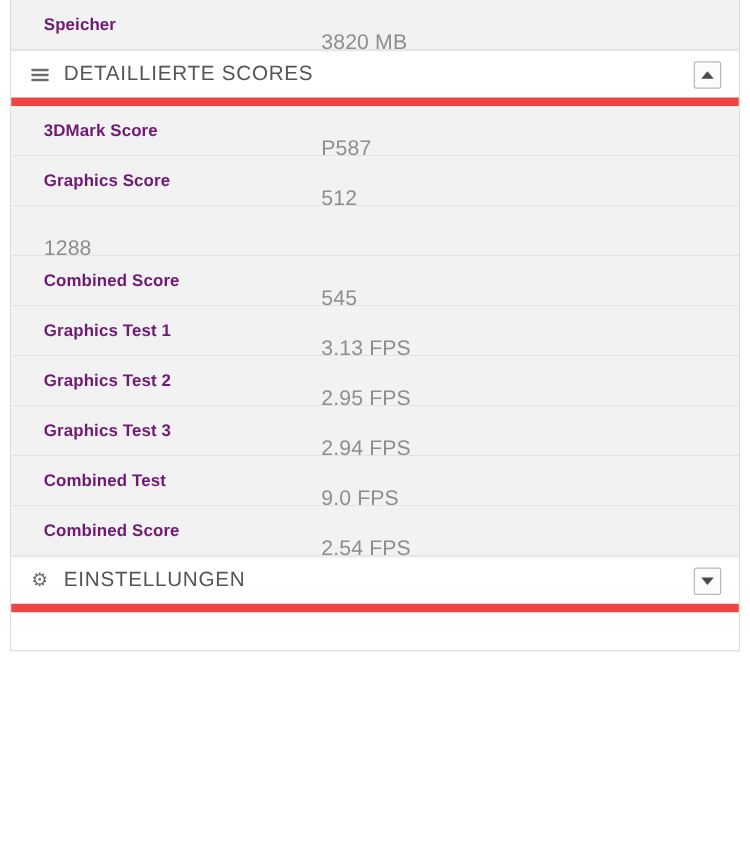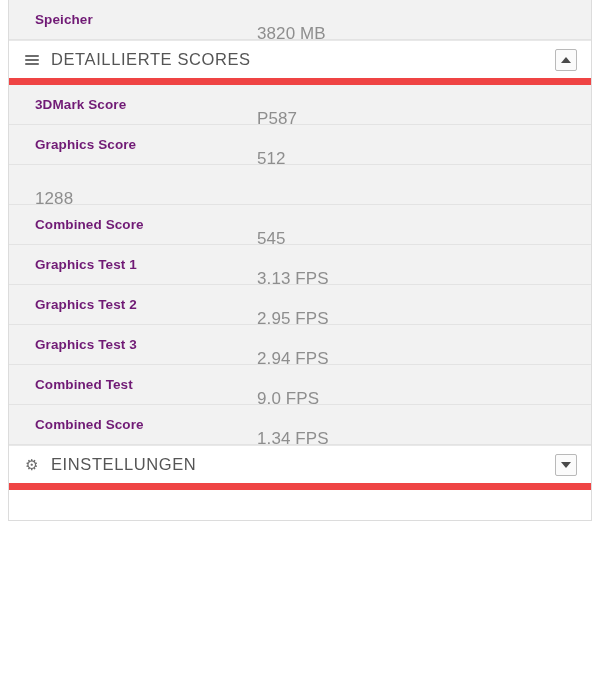--- a/index.html
+++ b/index.html
@@ -195,21 +195,21 @@
       <div class="row alt">
         <div class="label">Graphics Test 3</div>
         <div class="value">2.94 FPS</div>
       </div>
       <div class="row alt">
         <div class="label">Combined Test</div>
         <div class="value">9.0 FPS</div>
       </div>
       <div class="row alt">
         <div class="label">Combined Score</div>
-        <div class="value">1.34 FPS</div>
+        <div class="value">2.54 FPS</div>
       </div>
     </div>
 
     <div class="section-header">
       <div class="sec-icon">
         <span class="gear">⚙</span>
       </div>
       <div class="sec-title">EINSTELLUNGEN</div>
       <div class="toggle-btn">
         <span class="caret down"></span>

